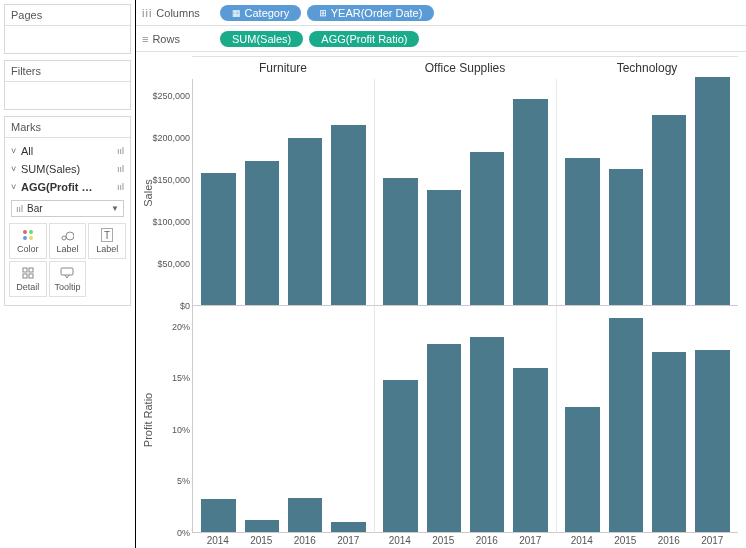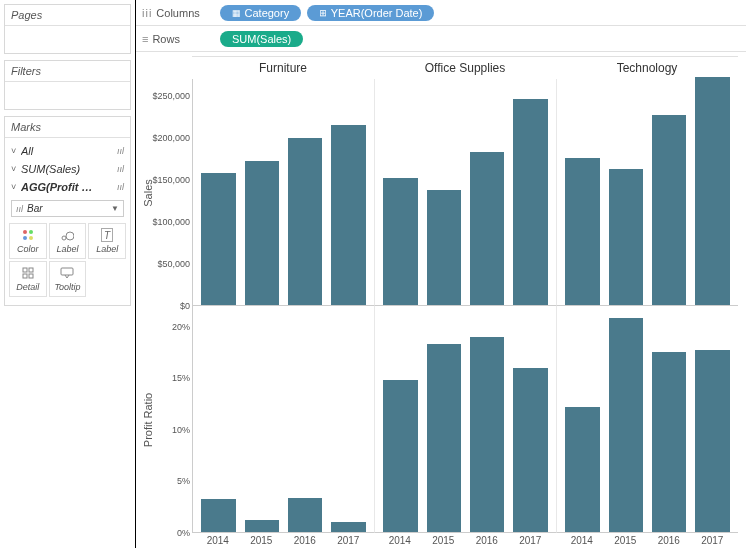--- a/index.html
+++ b/index.html
@@ -1,19 +1,19 @@
 <!DOCTYPE html>
 <html><head>
 <meta charset="utf-8">
 <style>
   * { box-sizing: border-box; margin: 0; padding: 0; }
   body { font-family: Arial, sans-serif; font-size: 11px; color: #333; background: #fff; width: 746px; height: 548px; overflow: hidden; }
   .app { display: flex; width: 100%; height: 100%; }
   .sidebar { width: 135px; flex-shrink: 0; padding: 4px 4px 0 4px; }
-  .panel { border: 1px solid #d8d8d8; margin-bottom: 6px; background: #fff; font-style: italic; }
+  .panel { border: 1px solid #d8d8d8; margin-bottom: 6px; background: #fff; }
   .panel-title { font-size: 11px; color: #555; padding: 4px 6px; border-bottom: 1px solid #e0e0e0; }
   .panel.minh { min-height: 50px; }
   .marks-body { padding: 4px 2px; }
   .marks-row { display: flex; align-items: center; justify-content: space-between; padding: 3px 4px; cursor: pointer; }
   .marks-row .caret { width: 10px; color: #666; font-size: 9px; }
   .marks-row .name { flex: 1; white-space: nowrap; overflow: hidden; text-overflow: ellipsis; }
   .marks-row .mini { color: #888; font-size: 9px; }
   .marks-row.bold .name { font-weight: bold; }
   .type-row { padding: 4px 4px 6px; }
   .type-select { width: 100%; border: 1px solid #ccc; padding: 2px 4px; font-size: 10px; display: flex; align-items: center; justify-content: space-between; background: #fff; cursor: pointer; }
@@ -153,20 +153,21 @@
           </div>
       </div>
     </div>
     <div class="shelf">
       <div class="shelf-label">
         <span style="color:#888;">≡</span>
         <span>Rows</span>
       </div>
       <div class="pills">
         <div class="pill green">SUM(Sales)</div>
+        <div class="pill green">AGG(Profit Ratio)</div>
       </div>
     </div>
 
     <div class="viz">
       <div class="viz-inner">
         <div class="col-headers" id="col-headers">
             <div class="col-h">Furniture</div>
             <div class="col-h">Office Supplies</div>
             <div class="col-h">Technology</div>
           </div>

